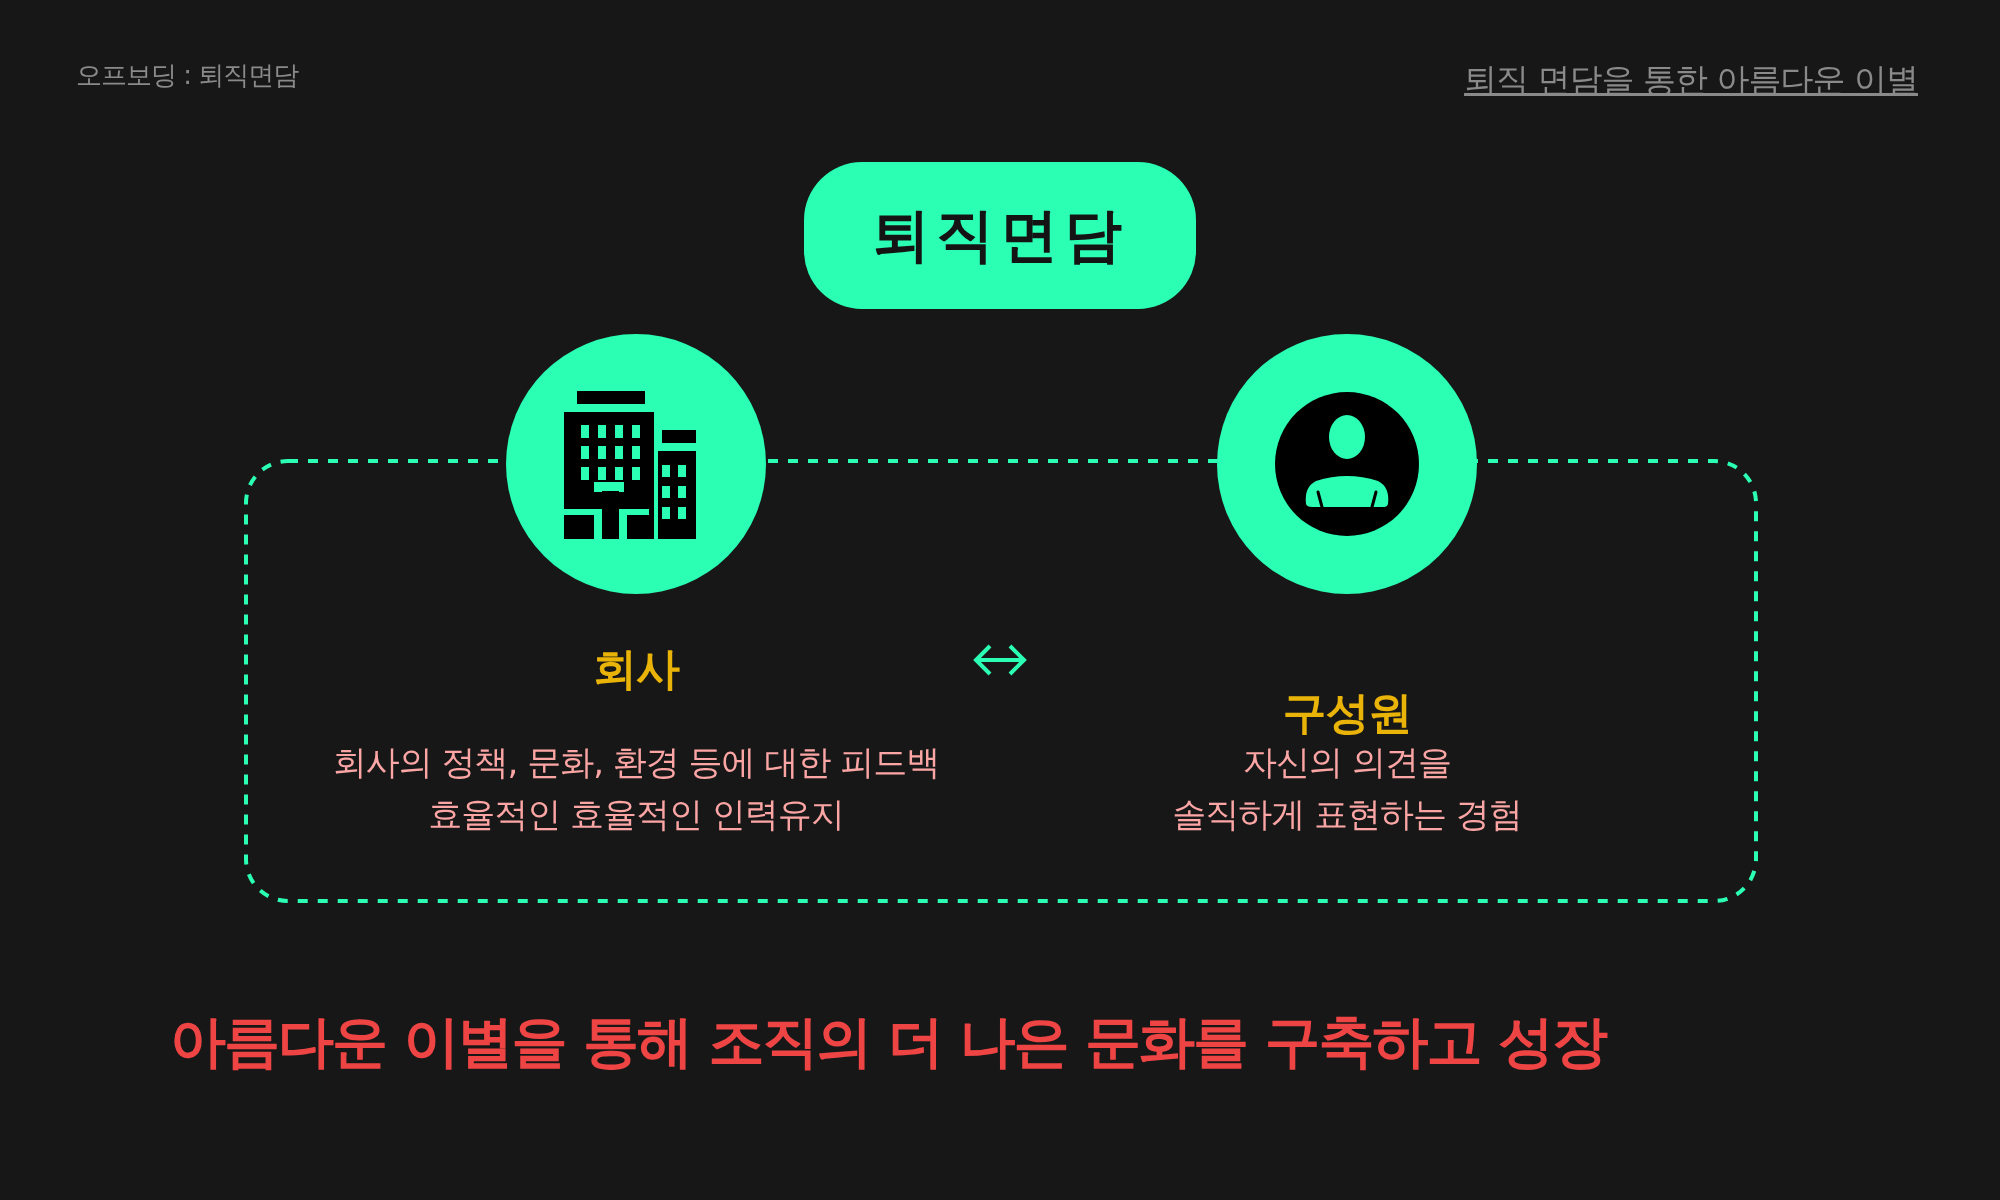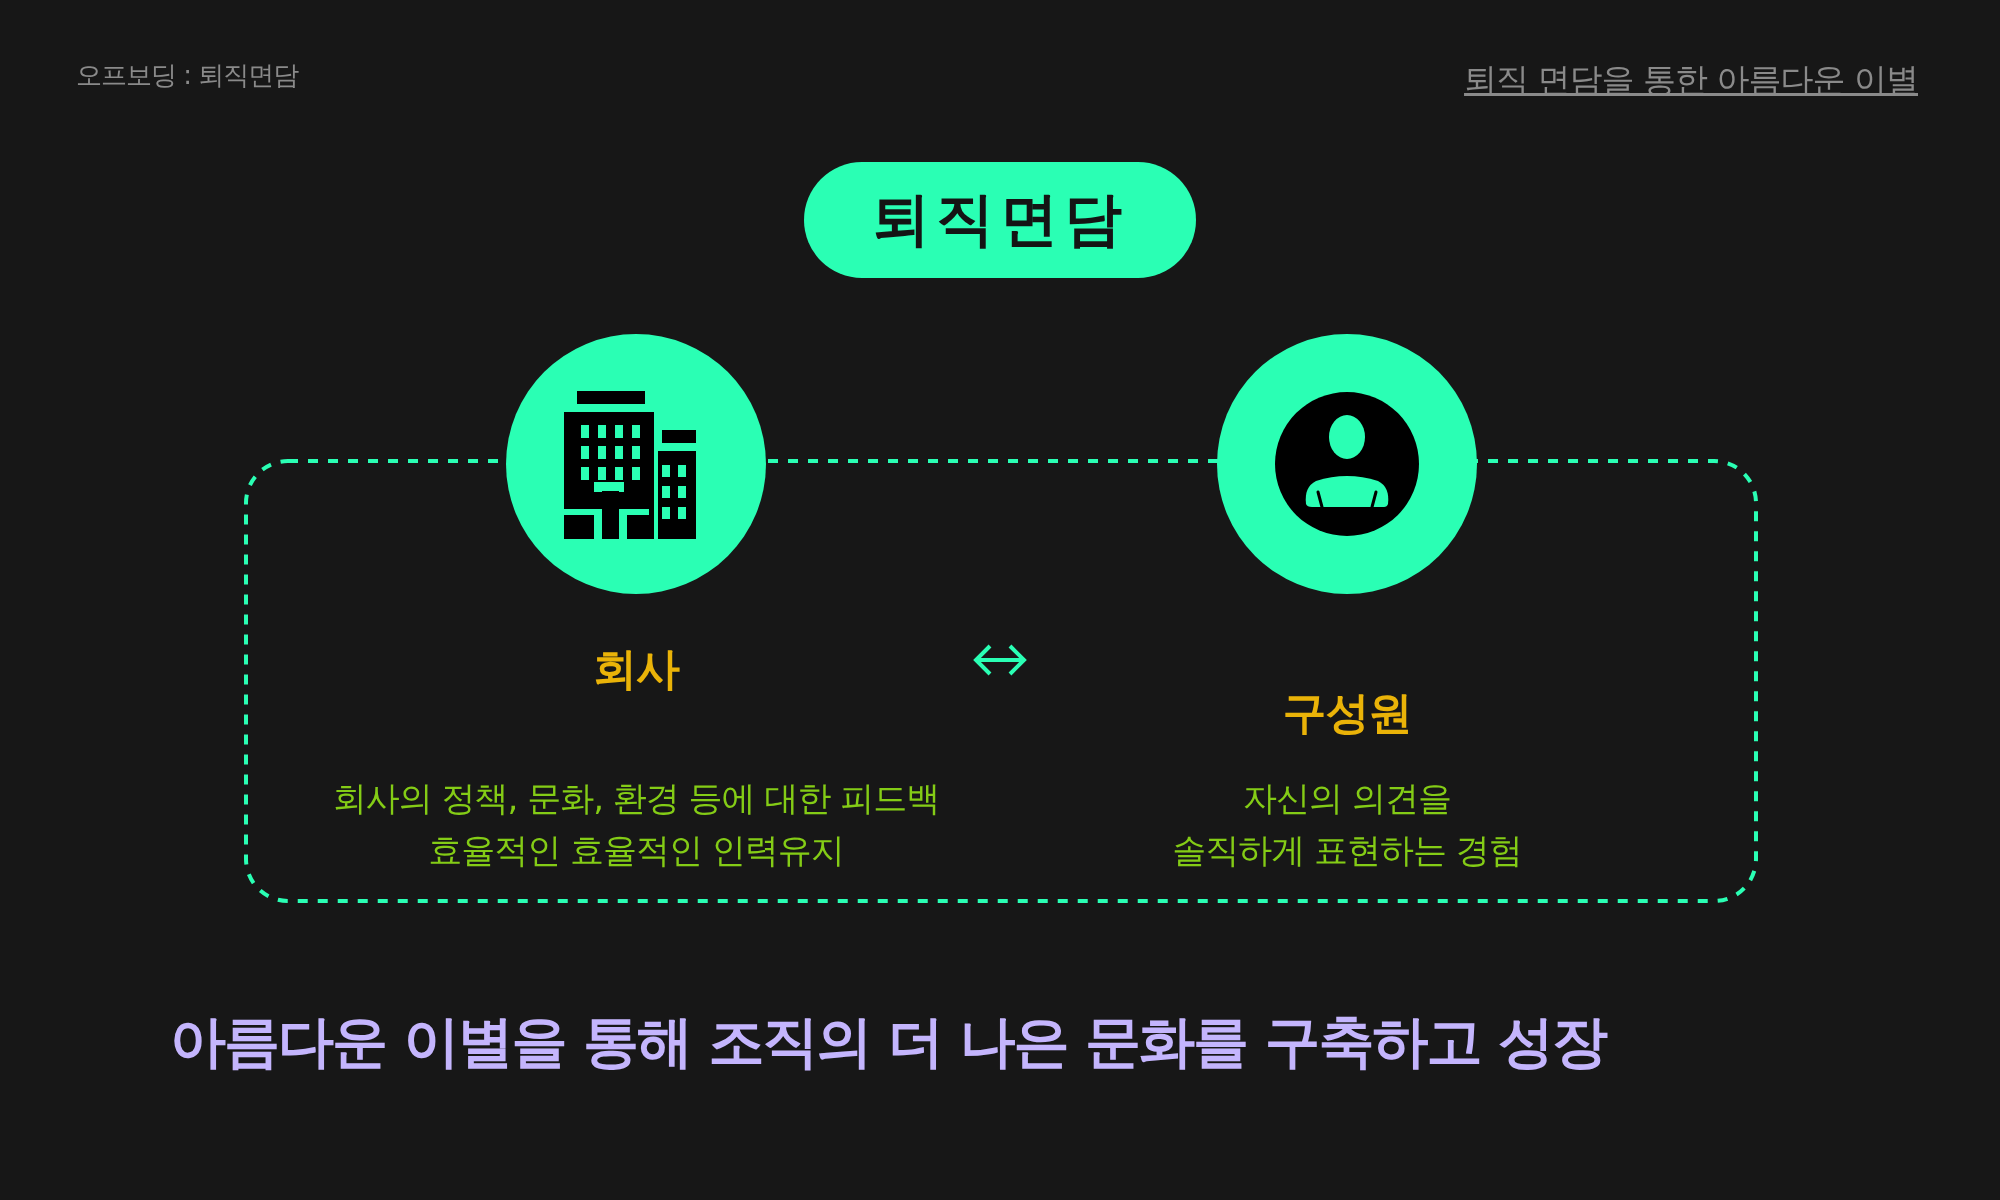--- a/index.html
+++ b/index.html
@@ -31,21 +31,21 @@
       color: #8a8a8a;
       letter-spacing: -1px;
       white-space: nowrap;
       text-decoration: underline;
     }
     .title-pill {
       position: absolute;
       left: 804px;
       top: 162px;
       width: 392px;
-      height: 116px;
+      height: 147px;
       border-radius: 58px;
       background: #2affb4;
       display: flex;
       align-items: center;
       justify-content: center;
     }
     .title-pill span {
       font-size: 58px;
       font-weight: bold;
       color: #141414;
@@ -82,38 +82,37 @@
     .arrow {
       position: absolute;
       left: 970px;
       top: 640px;
       width: 60px;
       height: 40px;
     }
     .desc {
       position: absolute;
       font-size: 34px;
-      color: #84cc16;
+      color: #fca5a5;
       text-align: center;
       line-height: 52px;
       letter-spacing: -1px;
       white-space: nowrap;
-      margin-top: 36px;
     }
     .desc.company { left: 236px; width: 800px; top: 736px; }
     .desc.member { left: 1047px; width: 600px; top: 736px; }
     .bottom-text {
       position: absolute;
       left: 0;
       width: 1776px;
       top: 1005px;
       text-align: center;
       font-size: 56px;
       font-weight: bold;
-      color: #c4b5fd;
+      color: #ef4444;
       letter-spacing: -2px;
       white-space: nowrap;
     }
   </style>
 </head>
 <body>
 
 <div class="header-left">오프보딩 : 퇴직면담</div>
 <div class="header-right">퇴직 면담을 통한 아름다운 이별</div>
 

